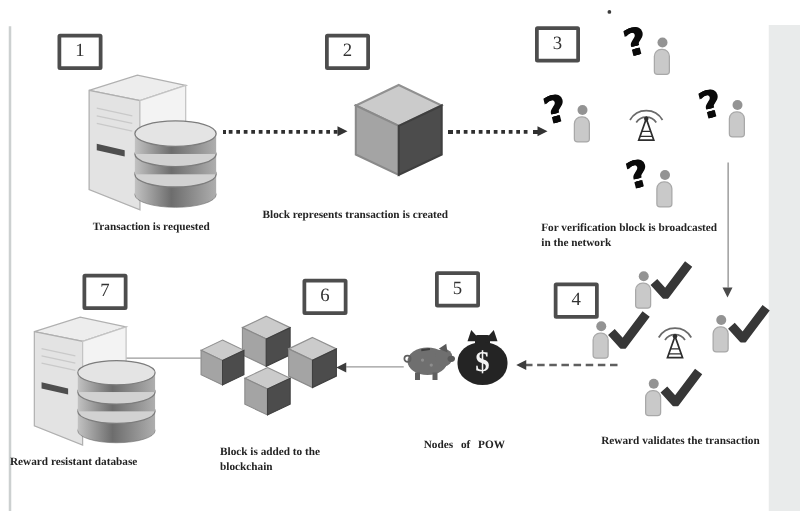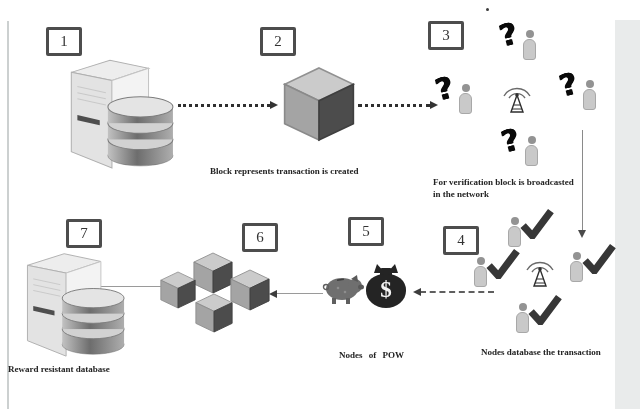--- a/index.html
+++ b/index.html
@@ -84,20 +84,21 @@
       <polygon points="22,64 44,69 44,74 22,69" fill="#4e4e4e"></polygon>
       <ellipse cx="84" cy="104" rx="32" ry="10" fill="url(#cg)" stroke="#6e6e6e" stroke-width="0.5"></ellipse>
       <rect x="52" y="88" width="64" height="16" fill="url(#cg)"></rect>
       <ellipse cx="84" cy="88" rx="32" ry="10" fill="#d2d2d2" stroke="#7d7d7d"></ellipse>
       <rect x="52" y="72" width="64" height="16" fill="url(#cg)"></rect>
       <ellipse cx="84" cy="72" rx="32" ry="10" fill="#d2d2d2" stroke="#7d7d7d"></ellipse>
       <rect x="52" y="56" width="64" height="16" fill="url(#cg)"></rect>
       <ellipse cx="84" cy="56" rx="32" ry="10" fill="#e4e4e4" stroke="#7d7d7d"></ellipse>
     </svg>
   </div>
+  <div class="abs label center" style="left:50px;top:176px;width:142px;">Transaction is requested</div>
 
   <div class="abs hline-dot" style="left:178px;top:104px;width:92px;"></div>
   <div class="abs head-right" style="left:270px;top:101px;"></div>
 
   <div class="abs badge" style="left:260px;top:27px;">
     <span>2</span>
   </div>
   <div class="abs" style="left:283px;top:66px;">
     <svg class="icon-svg" width="72" height="76" viewBox="0 0 44 46">
       <polygon points="22,1 43,11 22,21 1,11" fill="#cbcbcb" stroke="#919191"></polygon>
@@ -174,21 +175,21 @@
   <div class="abs" style="left:518px;top:256px;">
     <svg class="icon-svg" width="44" height="32" viewBox="0 0 44 32">
       <path d="M9,14 A15,15 0 0 1 35,14" fill="none" stroke="#6a6a6a" stroke-width="1.4"></path>
       <path d="M14,16 A9.5,9.5 0 0 1 30,16" fill="none" stroke="#6a6a6a" stroke-width="1.4"></path>
       <circle cx="22" cy="13" r="1.8" fill="#2e2e2e"></circle>
       <path d="M22,13 L16,30 L28,30 Z" fill="none" stroke="#2e2e2e" stroke-width="1.4"></path>
       <line x1="18.5" y1="23" x2="25.5" y2="23" stroke="#2e2e2e"></line>
       <line x1="17" y1="27" x2="27" y2="27" stroke="#2e2e2e"></line>
     </svg>
   </div>
-  <div class="abs label" style="left:481px;top:347px;width:148px;">Nodes database the transaction</div>
+  <div class="abs label" style="left:481px;top:347px;width:148px;">Reward validates the transaction</div>
 
   <div class="abs hline-dash" style="left:420px;top:291px;width:74px;"></div>
   <div class="abs head-left" style="left:413px;top:288px;"></div>
 
   <div class="abs badge" style="left:348px;top:217px;">
     <span>5</span>
   </div>
   <div class="abs" style="left:322px;top:272px;">
     <svg class="icon-svg" width="44" height="34" viewBox="0 0 44 34">
       <ellipse cx="20" cy="17" rx="16" ry="11" fill="#6f6f6f"></ellipse>
@@ -233,20 +234,21 @@
       <polygon points="22,1 43,11 22,21 1,11" fill="#cbcbcb" stroke="#919191"></polygon>
       <polygon points="1,11 22,21 22,45 1,35" fill="#a4a4a4" stroke="#8a8a8a"></polygon>
       <polygon points="22,21 43,11 43,35 22,45" fill="#4c4c4c" stroke="#3f3f3f"></polygon>
     </svg>
     <svg class="icon-svg abs" style="left:35px;top:41px;" width="38" height="40" viewBox="0 0 44 46">
       <polygon points="22,1 43,11 22,21 1,11" fill="#cbcbcb" stroke="#919191"></polygon>
       <polygon points="1,11 22,21 22,45 1,35" fill="#a4a4a4" stroke="#8a8a8a"></polygon>
       <polygon points="22,21 43,11 43,35 22,45" fill="#4c4c4c" stroke="#3f3f3f"></polygon>
     </svg>
   </div>
+  <div class="abs label" style="left:176px;top:356px;width:112px;">Block is added to the blockchain</div>
 
   <div class="abs hline-thin" style="left:93px;top:286px;width:68px;"></div>
   <div class="abs head-left" style="left:85px;top:283px;"></div>
 
   <div class="abs badge" style="left:66px;top:219px;">
     <span>7</span>
   </div>
   <div class="abs" style="left:12px;top:244px;">
     <svg class="icon-svg" width="114" height="118" viewBox="0 0 118 122">
       <polygon points="16,22 54,10 92,18 56,30" fill="#ededed" stroke="#b0b0b0"></polygon>

